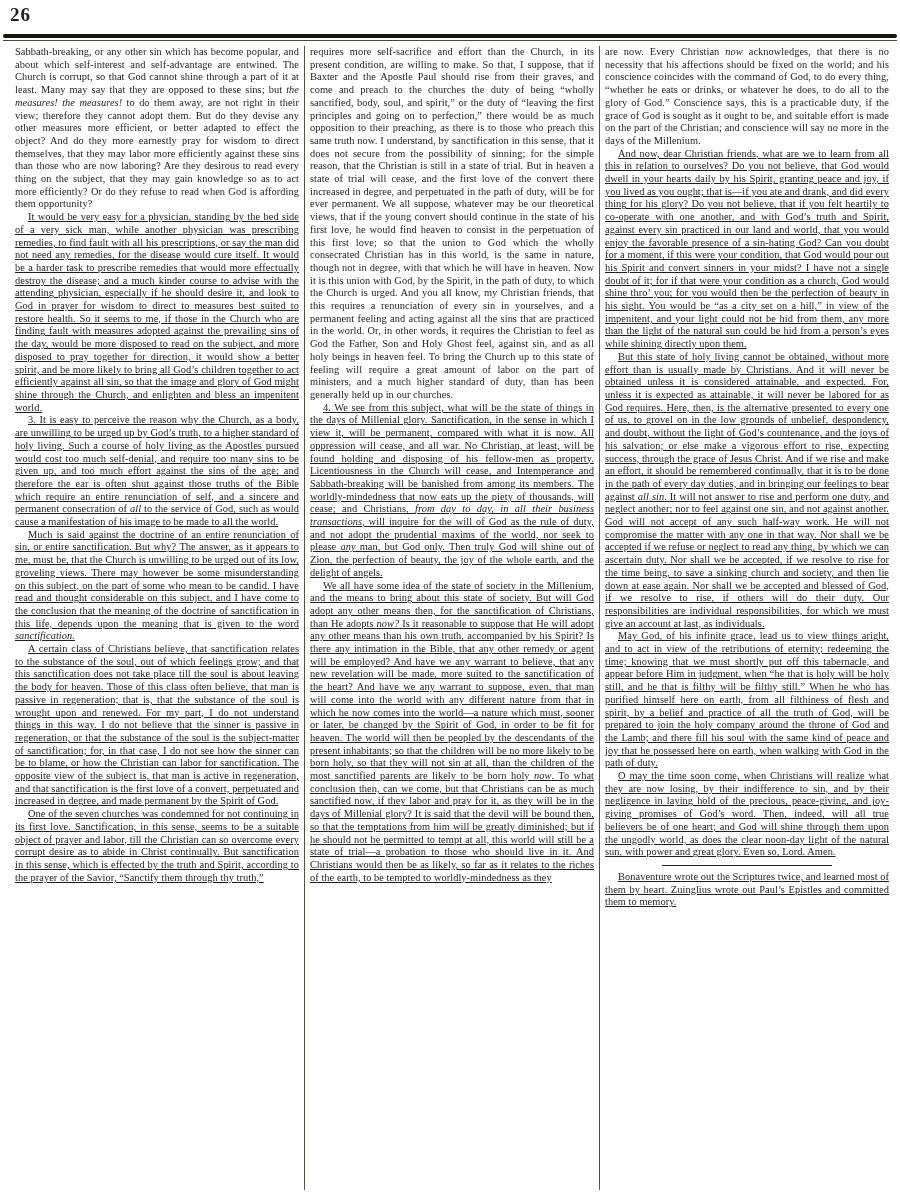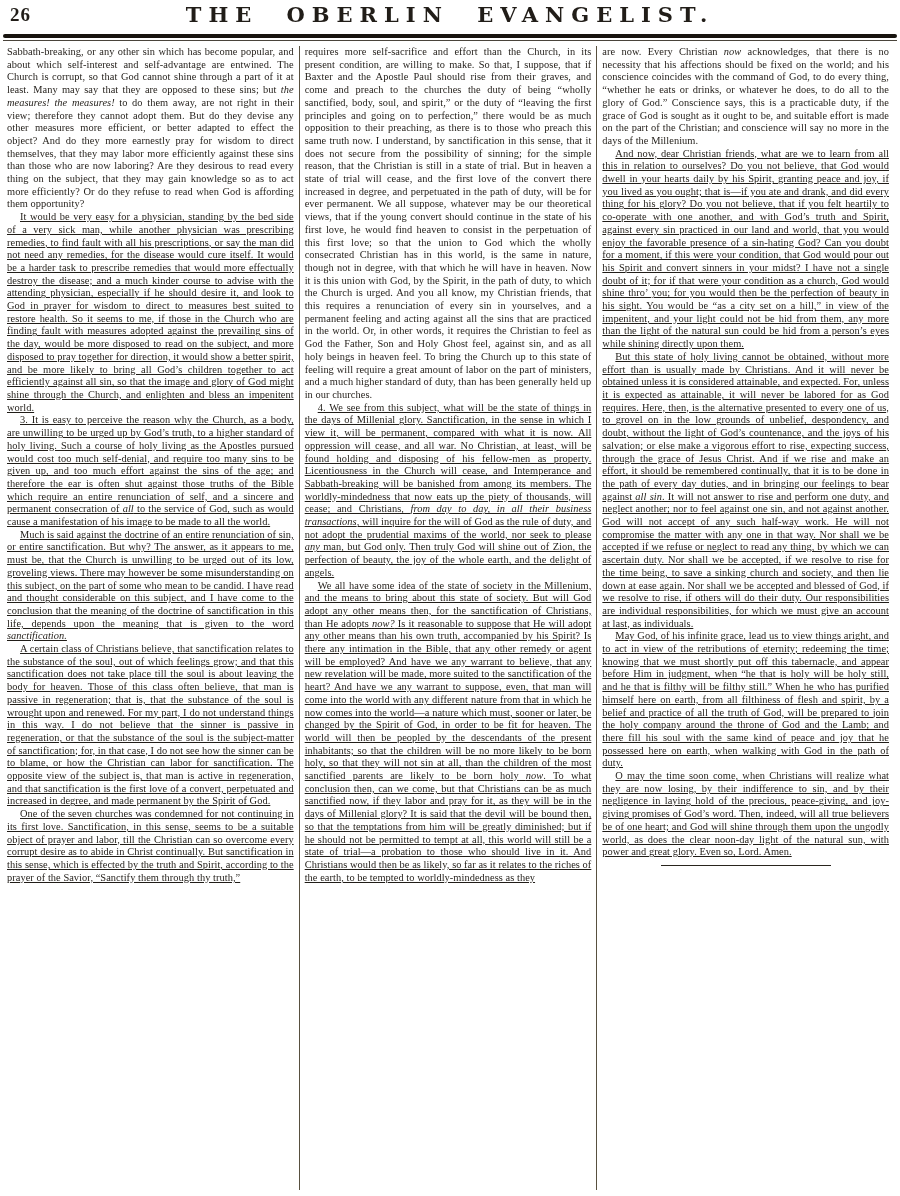--- a/index.html
+++ b/index.html
@@ -24,21 +24,21 @@
     margin:0; text-align:center;
     font-size:21px; font-weight:bold;
     letter-spacing:7px; word-spacing:14px;
     font-family:"DejaVu Serif", serif;
   }
   .rule-thick { height:4px; background:#17130e; margin:2px 3px 0 3px; border-radius:2px; }
   .rule-thin  { height:1px; background:#4a443b; margin:2px 3px 0 3px; }
   
   .columns {
     display:flex;
-    padding:5px 6px 0 2px;
+    padding:5px 6px 0 10px;
     height:1149px;
     box-sizing:border-box;
     overflow:hidden;
   }
   .col {
     flex:1 1 0;
     min-width:0;
     padding:0 5px;
     overflow:hidden;
     text-align:justify;
@@ -55,21 +55,20 @@
     border-top:1.5px solid #29241d;
     margin:6px auto 5px auto;
   }
 </style>
 </head>
 <body>
 
 <div class="page">
   <header class="masthead-row">
     <span class="pagenum">26</span>
-    <h1 class="masthead">THE OBERLIN EVANGELIST.</h1>
   </header>
   <div class="rule-thick"></div>
   <div class="rule-thin"></div>
 
   <main class="columns">
     <section class="col">
         <p class="para"><span>Sabbath-breaking, or any other sin which has become popular, and about which self-interest and self-advantage are entwined.  The Church is corrupt, so that God cannot shine through a part of it at least.  Many may say that they are opposed to these sins; but </span><span class="it">the measures! the measures!</span><span> to do them away, are not right in their view; therefore they cannot adopt them.  But do they devise any other measures more efficient, or better adapted to effect the object?  And do they more earnestly pray for wisdom to direct themselves, that they may labor more efficiently against these sins than those who are now laboring?  Are they desirous to read every thing on the subject, that they may gain knowledge so as to act more efficiently?  Or do they refuse to read when God is affording them opportunity?</span></p>
         <p class="para indent"><span>It would be very easy for a physician, standing by the bed side of a very sick man, while another physician was prescribing remedies, to find fault with all his prescriptions, or say the man did not need any remedies, for the disease would cure itself.  It would be a harder task to prescribe remedies that would more effectually destroy the disease; and a much kinder course to advise with the attending physician, especially if he should desire it, and look to God in prayer for wisdom to direct to measures best suited to restore health.  So it seems to me, if those in the Church who are finding fault with measures adopted against the prevailing sins of the day, would be more disposed to read on the subject, and more disposed to pray together for direction, it would show a better spirit, and be more likely to bring all God’s children together to act efficiently against all sin, so that the image and glory of God might shine through the Church, and enlighten and bless an impenitent world.</span></p>
         <p class="para indent"><span>3. It is easy to perceive the reason why the Church, as a body, are unwilling to be urged up by God’s truth, to a higher standard of holy living.  Such a course of holy living as the Apostles pursued would cost too much self-denial, and require too many sins to be given up, and too much effort against the sins of the age; and therefore the ear is often shut against those truths of the Bible which require an entire renunciation of self, and a sincere and permanent consecration of </span><span class="it">all</span><span> to the service of God, such as would cause a manifestation of his image to be made to all the world.</span></p>
         <p class="para indent"><span>Much is said against the doctrine of an entire renunciation of sin, or entire sanctification.  But why?  The answer, as it appears to me, must be, that the Church is unwilling to be urged out of its low, groveling views.  There may however be some misunderstanding on this subject, on the part of some who mean to be candid.  I have read and thought considerable on this subject, and I have come to the conclusion that the meaning of the doctrine of sanctification in this life, depends upon the meaning that is given to the word </span><span class="it">sanctification.</span></p>
@@ -83,15 +82,16 @@
         <p class="para indent"><span>We all have some idea of the state of society in the Millenium, and the means to bring about this state of society.  But will God adopt any other means then, for the sanctification of Christians, than He adopts </span><span class="it">now?</span><span>  Is it reasonable to suppose that He will adopt any other means than his own truth, accompanied by his Spirit?  Is there any intimation in the Bible, that any other remedy or agent will be employed?  And have we any warrant to believe, that any new revelation will be made, more suited to the sanctification of the heart?  And have we any warrant to suppose, even, that man will come into the world with any different nature from that in which he now comes into the world—a nature which must, sooner or later, be changed by the Spirit of God, in order to be fit for heaven.  The world will then be peopled by the descendants of the present inhabitants; so that the children will be no more likely to be born holy, so that they will not sin at all, than the children of the most sanctified parents are likely to be born holy </span><span class="it">now</span><span>.  To what conclusion then, can we come, but that Christians can be as much sanctified now, if they labor and pray for it, as they will be in the days of Millenial glory?  It is said that the devil will be bound then, so that the temptations from him will be greatly diminished; but if he should not be permitted to tempt at all, this world will still be a state of trial—a probation to those who should live in it.  And Christians would then be as likely, so far as it relates to the riches of the earth, to be tempted to worldly-mindedness as they</span></p>
       </section>
     <div class="vrule"></div>
     <section class="col">
         <p class="para"><span>are now.  Every Christian </span><span class="it">now</span><span> acknowledges, that there is no necessity that his affections should be fixed on the world; and his conscience coincides with the command of God, to do every thing, “whether he eats or drinks, or whatever he does, to do all to the glory of God.”  Conscience says, this is a practicable duty, if the grace of God is sought as it ought to be, and suitable effort is made on the part of the Christian; and conscience will say no more in the days of the Millenium.</span></p>
         <p class="para indent"><span>And now, dear Christian friends, what are we to learn from all this in relation to ourselves?  Do you not believe, that God would dwell in your hearts daily by his Spirit, granting peace and joy, if you lived as you ought; that is—if you ate and drank, and did every thing for his glory?  Do you not believe, that if you felt heartily to co-operate with one another, and with God’s truth and Spirit, against every sin practiced in our land and world, that you would enjoy the favorable presence of a sin-hating God?  Can you doubt for a moment, if this were your condition, that God would pour out his Spirit and convert sinners in your midst?  I have not a single doubt of it; for if that were your condition as a church, God would shine thro’ you; for you would then be the perfection of beauty in his sight.  You would be “as a city set on a hill,” in view of the impenitent, and your light could not be hid from them, any more than the light of the natural sun could be hid from a person’s eyes while shining directly upon them.</span></p>
         <p class="para indent"><span>But this state of holy living cannot be obtained, without more effort than is usually made by Christians.  And it will never be obtained unless it is considered attainable, and expected.  For, unless it is expected as attainable, it will never be labored for as God requires.  Here, then, is the alternative presented to every one of us, to grovel on in the low grounds of unbelief, despondency, and doubt, without the light of God’s countenance, and the joys of his salvation; or else make a vigorous effort to rise, expecting success, through the grace of Jesus Christ.  And if we rise and make an effort, it should be remembered continually, that it is to be done in the path of every day duties, and in bringing our feelings to bear against </span><span class="it">all sin</span><span>.  It will not answer to rise and perform one duty, and neglect another; nor to feel against one sin, and not against another.  God will not accept of any such half-way work.  He will not compromise the matter with any one in that way.  Nor shall we be accepted if we refuse or neglect to read any thing, by which we can ascertain duty.  Nor shall we be accepted, if we resolve to rise for the time being, to save a sinking church and society, and then lie down at ease again.  Nor shall we be accepted and blessed of God, if we resolve to rise, if others will do their duty.  Our responsibilities are individual responsibilities, for which we must give an account at last, as individuals.</span></p>
         <p class="para indent"><span>May God, of his infinite grace, lead us to view things aright, and to act in view of the retributions of eternity; redeeming the time; knowing that we must shortly put off this tabernacle, and appear before Him in judgment, when “he that is holy will be holy still, and he that is filthy will be filthy still.”  When he who has purified himself here on earth, from all filthiness of flesh and spirit, by a belief and practice of all the truth of God, will be prepared to join the holy company around the throne of God and the Lamb; and there fill his soul with the same kind of peace and joy that he possessed here on earth, when walking with God in the path of duty.</span></p>
         <p class="para indent"><span>O may the time soon come, when Christians will realize what they are now losing, by their indifference to sin, and by their negligence in laying hold of the precious, peace-giving, and joy-giving promises of God’s word.  Then, indeed, will all true believers be of one heart; and God will shine through them upon the ungodly world, as does the clear noon-day light of the natural sun, with power and great glory.  Even so, Lord.  Amen.</span></p>
         <div class="sep-rule"></div>
+        <p class="para indent"><span>Bonaventure wrote out the Scriptures twice, and learned most of them by heart.  Zuinglius wrote out Paul’s Epistles and committed them to memory.</span></p>
       </section>
   </main>
 </div>
 
 </body></html>

